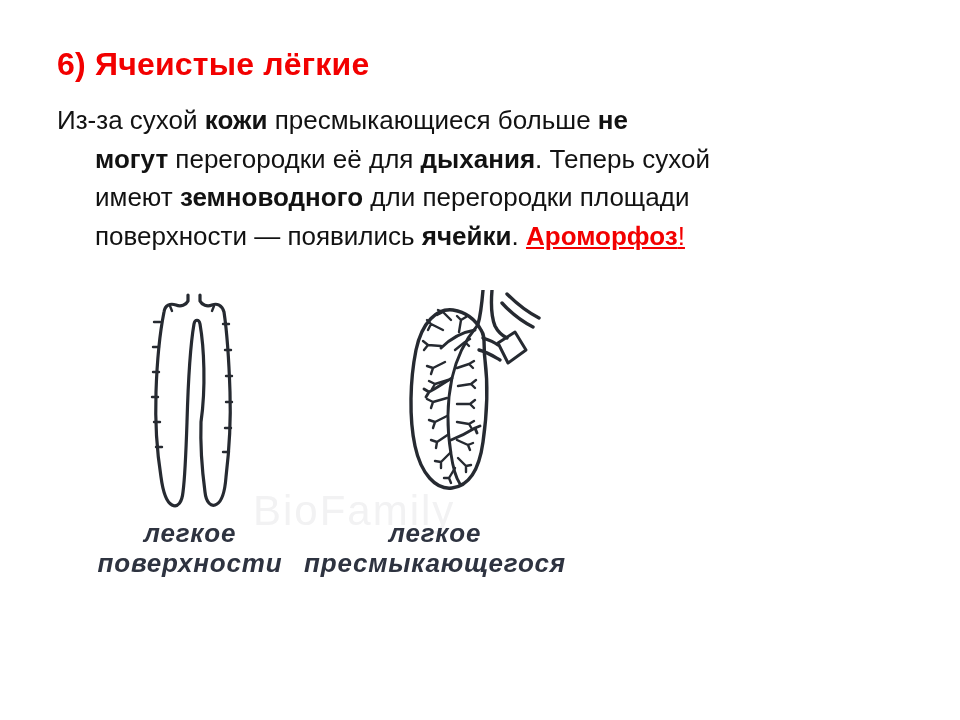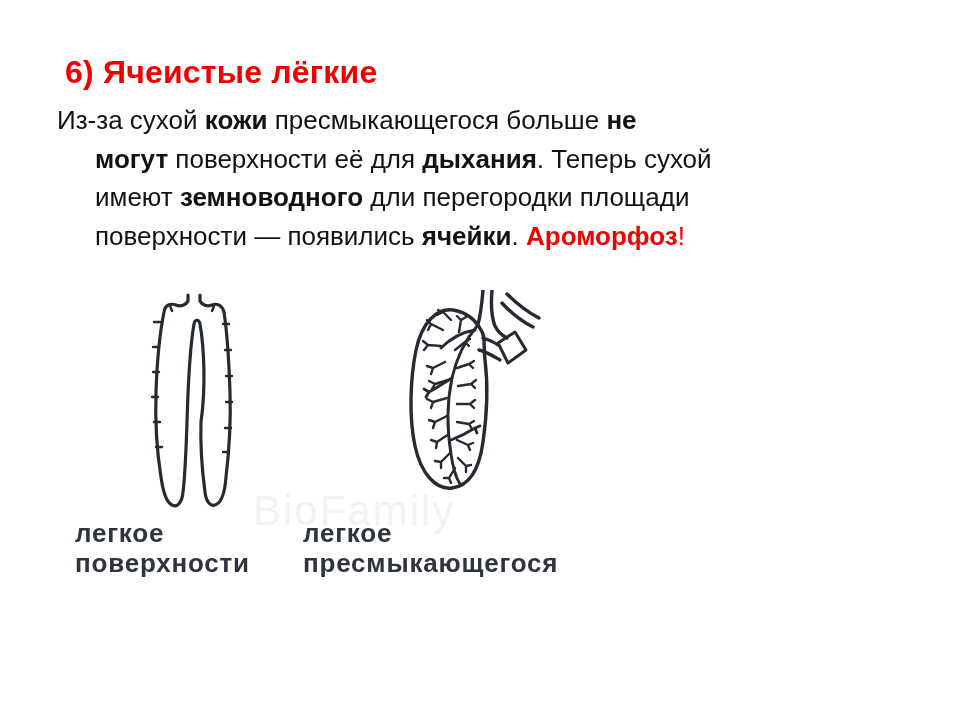--- a/index.html
+++ b/index.html
@@ -7,67 +7,69 @@
     width:960px;height:720px;
     background:#ffffff;
     font-family:"Liberation Sans", sans-serif;
     overflow:hidden;
   }
   .slide{
     position:relative;width:960px;height:720px;
     background:var(--bg,#ffffff);
   }
   .title{
-    position:absolute;left:57px;top:42px;margin:8px;
+    position:absolute;left:57px;top:42px;margin:0;
     font-size:32px;line-height:44px;font-weight:bold;
     color:var(--red,#ff0000);
     letter-spacing:0.2px;
     white-space:nowrap;
   }
   .para{
     position:absolute;left:57px;top:101px;
     color:var(--text,#111111);
     font-size:26px;line-height:38.5px;
   }
   .para .line{white-space:nowrap;}
   .para .line.cont{margin-left:38px;}
   .para .b{font-weight:bold;}
-  .para .red{color:var(--red,#ff0000);}
+  .para .red{color:var(--red,#ff0000);text-decoration:underline;}
   .watermark{
     position:absolute;left:253px;top:487px;
     font-size:42px;font-weight:normal;letter-spacing:2px;
     color:var(--wm,#f1f1f1);
     user-select:none;
     z-index:0;
     white-space:nowrap;
   }
   figure{margin:0;padding:0;position:absolute;z-index:1;}
   .fig-svg{display:block;color:var(--stroke,#262a31);}
   .fig-amphibian{left:148px;top:292px;width:92px;height:222px;}
   .fig-reptile{left:403px;top:290px;width:140px;height:205px;}
   .caption{
     position:absolute;z-index:2;
+    text-align:center;
     color:var(--caption,#2e3340);
     font-size:26px;line-height:29.5px;font-weight:bold;
     letter-spacing:0.8px;
+    font-style:italic;
   }
   .caption-amphibian{left:75px;top:519px;width:230px;}
   .caption-reptile{left:303px;top:519px;width:264px;}
   .caption span{display:block;}
 </style>
 </head>
 <body>
 
 <div class="slide">
 
   <h1 class="title">6) Ячеистые лёгкие</h1>
 
   <div class="para">
-    <div class="line"><span>Из-за сухой </span><span class="b">кожи</span><span> пресмыкающегося больше </span><span class="b">не</span></div>
-    <div class="line cont"><span class="b">могут</span><span> поверхности её для </span><span class="b">дыхания</span><span>. Теперь сухой</span></div>
+    <div class="line"><span>Из-за сухой </span><span class="b">кожи</span><span> пресмыкающиеся больше </span><span class="b">не</span></div>
+    <div class="line cont"><span class="b">могут</span><span> перегородки её для </span><span class="b">дыхания</span><span>. Теперь сухой</span></div>
     <div class="line cont"><span>имеют </span><span class="b">земноводного</span><span> дли перегородки площади</span></div>
     <div class="line cont"><span>поверхности — появились </span><span class="b">ячейки</span><span>. </span><span class="b red">Ароморфоз</span><span class="red">!</span></div>
   </div>
 
   <div class="watermark">BioFamily</div>
 
   <figure class="fig-amphibian">
     <svg class="fig-svg" width="92" height="222" viewBox="0 0 92 222" fill="none" stroke="currentColor" stroke-width="3.2" stroke-linecap="round" stroke-linejoin="round">
 
       <path d="M40,3 L40,9

